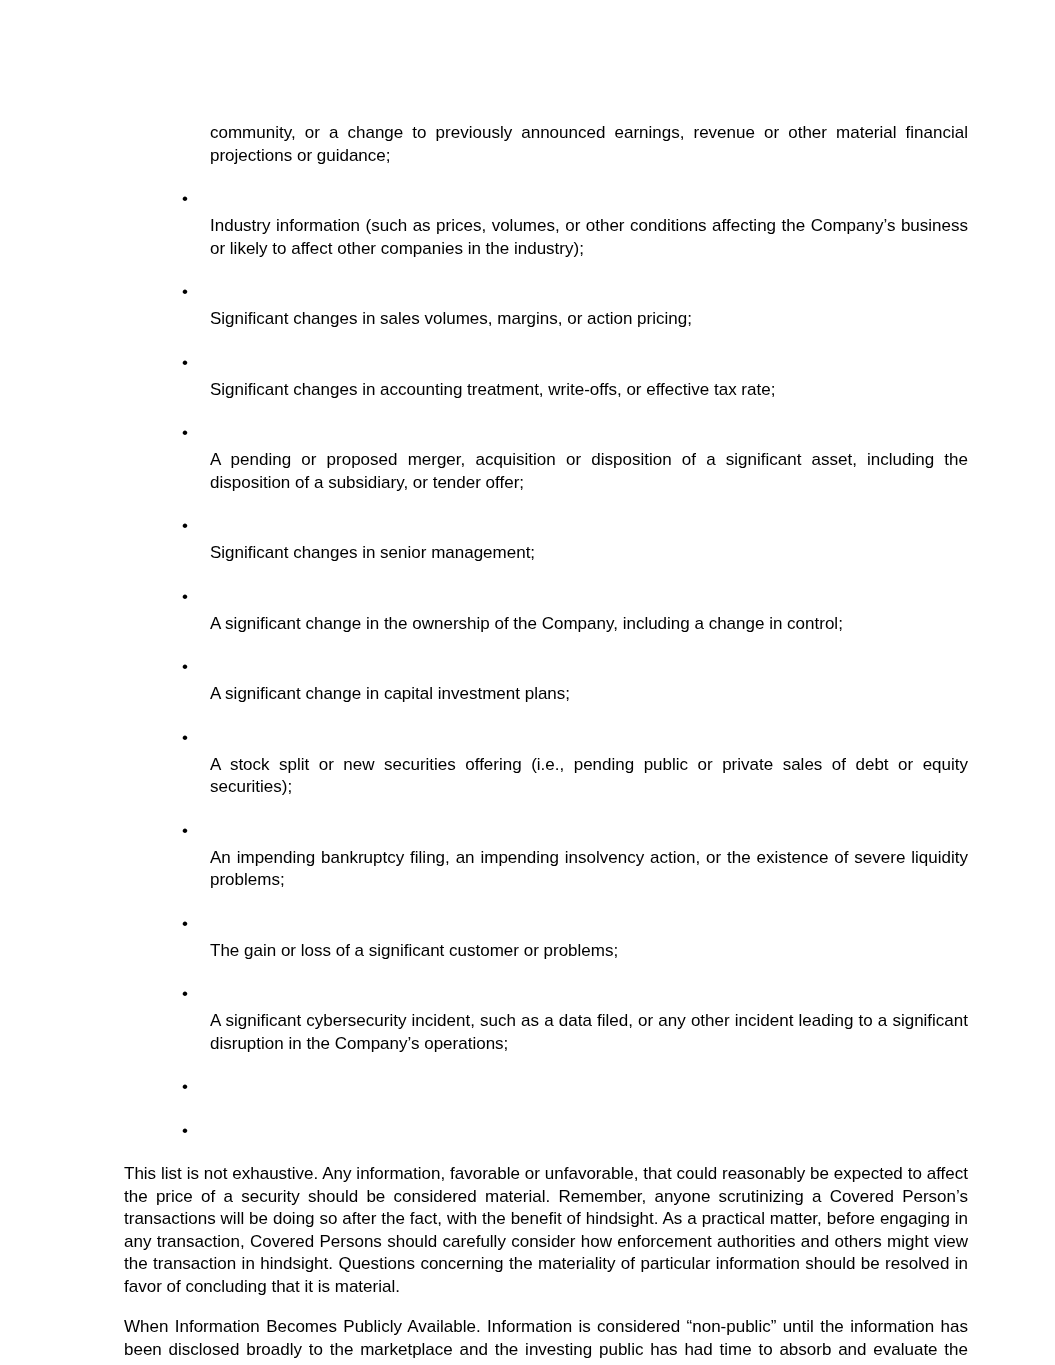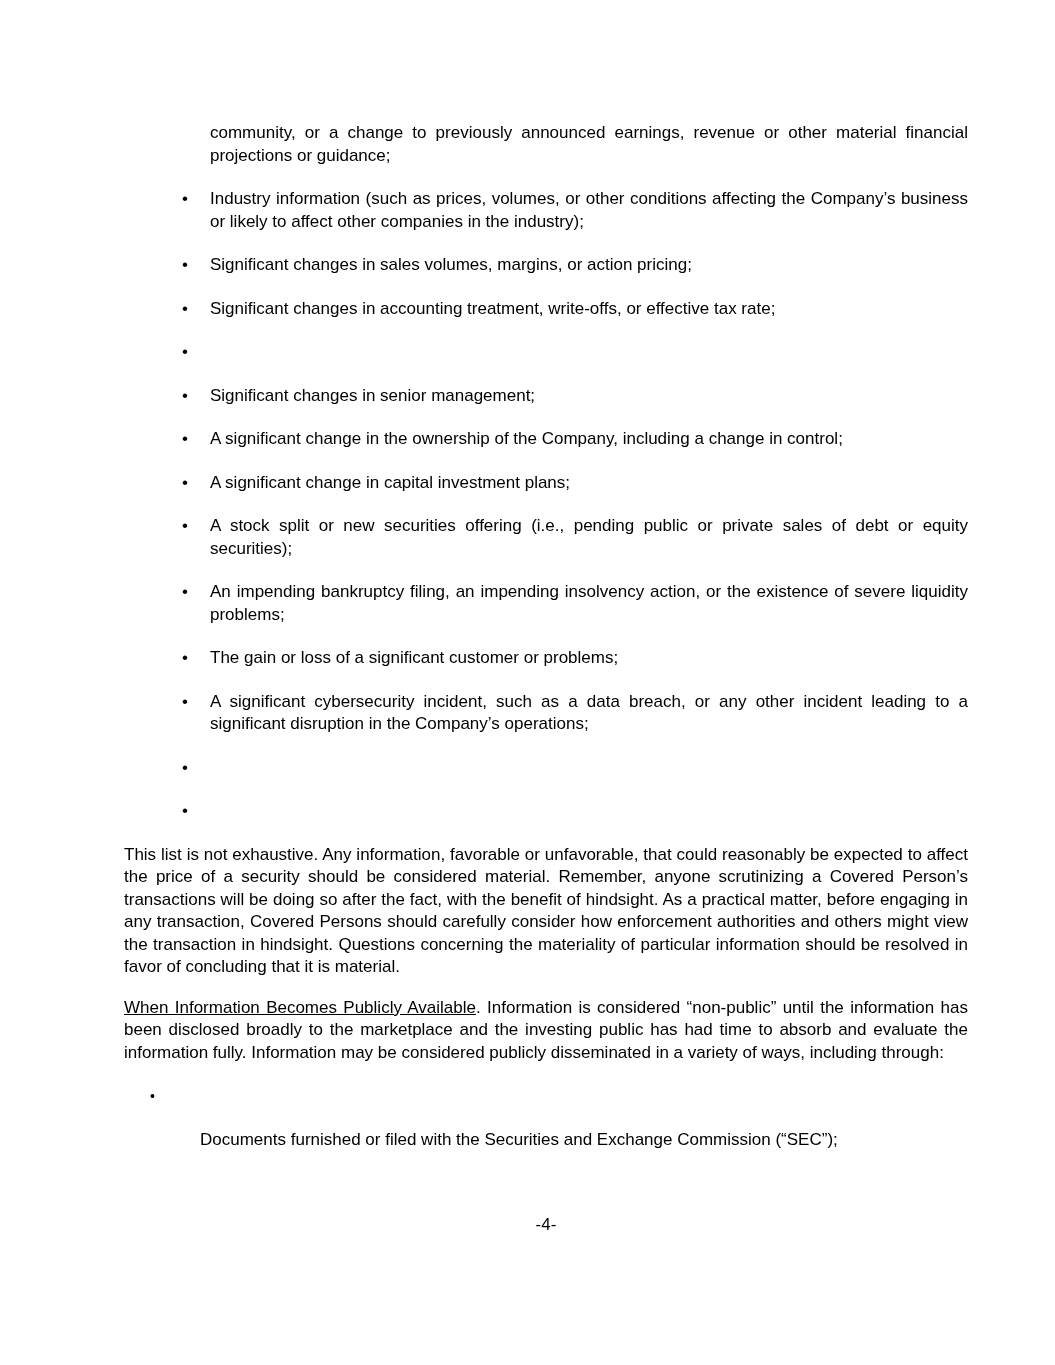--- a/index.html
+++ b/index.html
@@ -35,23 +35,24 @@
     display: flex;
     margin: 0 0 21px 0;
   }
   ul.bullets .marker {
     flex: 0 0 28px;
     margin-left: 58px;
   }
   ul.bullets .btext {
     flex: 1;
     text-align: justify;
+    margin-top: 27px;
   }
   .body-para { margin-bottom: 18px; }
-  .underlined { text-decoration: underline; }
+  .underlined { }
   .sub-bullet {
     display: flex;
     margin-top: 21px;
   }
   .sub-bullet .marker {
     flex: 0 0 50px;
     margin-left: 26px;
     font-size: 14px;
   }
   .sub-bullet .btext { flex: 1; margin-top: 44px; }
@@ -76,20 +77,21 @@
       <li>
         <span class="marker">•</span>
         <div class="btext">Significant changes in sales volumes, margins, or action pricing;</div>
       </li>
       <li>
         <span class="marker">•</span>
         <div class="btext">Significant changes in accounting treatment, write-offs, or effective tax rate;</div>
       </li>
       <li>
         <span class="marker">•</span>
+        <div class="btext">A pending or proposed merger, acquisition or disposition of a significant asset, including the disposition of a subsidiary, or tender offer;</div>
       </li>
       <li>
         <span class="marker">•</span>
         <div class="btext">Significant changes in senior management;</div>
       </li>
       <li>
         <span class="marker">•</span>
         <div class="btext">A significant change in the ownership of the Company, including a change in control;</div>
       </li>
       <li>
@@ -103,21 +105,21 @@
       <li>
         <span class="marker">•</span>
         <div class="btext">An impending bankruptcy filing, an impending insolvency action, or the existence of severe liquidity problems;</div>
       </li>
       <li>
         <span class="marker">•</span>
         <div class="btext">The gain or loss of a significant customer or problems;</div>
       </li>
       <li>
         <span class="marker">•</span>
-        <div class="btext">A significant cybersecurity incident, such as a data breach, or any other incident leading to a significant disruption in the Company’s operations;</div>
+        <div class="btext">A significant cybersecurity incident, such as a data filed, or any other incident leading to a significant disruption in the Company’s operations;</div>
       </li>
       <li>
         <span class="marker">•</span>
       </li>
       <li>
         <span class="marker">•</span>
       </li>
     </ul>
 
     <p class="body-para justified">This list is not exhaustive. Any information, favorable or unfavorable, that could reasonably be expected to affect the price of a security should be considered material. Remember, anyone scrutinizing a Covered Person’s transactions will be doing so after the fact, with the benefit of hindsight. As a practical matter, before engaging in any transaction, Covered Persons should carefully consider how enforcement authorities and others might view the transaction in hindsight. Questions concerning the materiality of particular information should be resolved in favor of concluding that it is material.</p>

